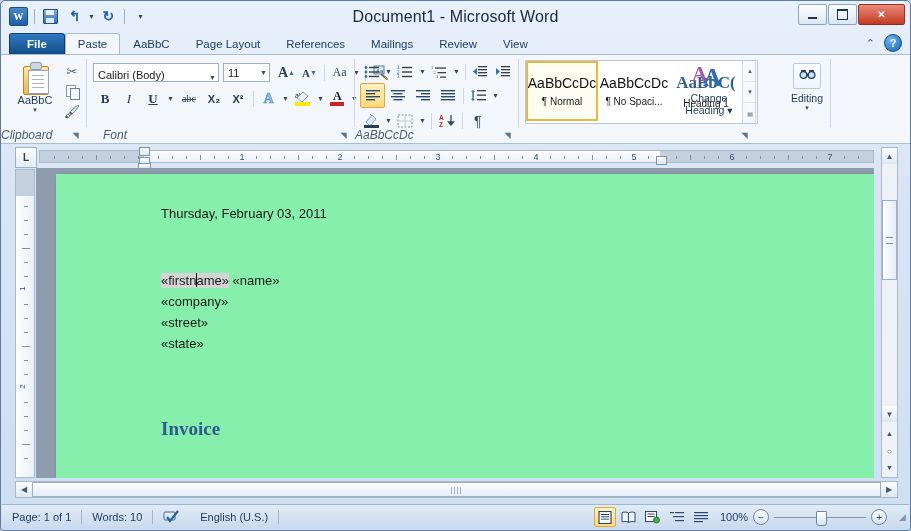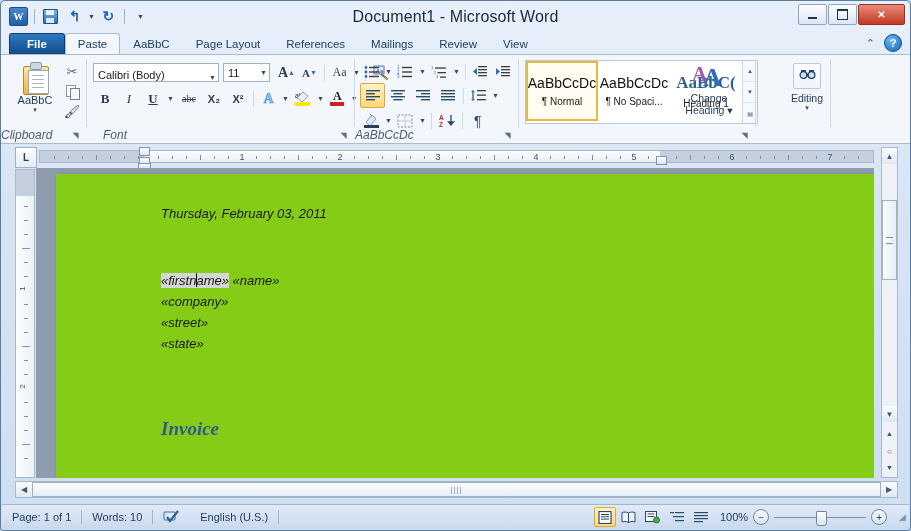--- a/index.html
+++ b/index.html
@@ -125,22 +125,22 @@
              justify-content:center;font-size:10px;font-weight:bold;color:#2a3d54;}
   .ruler-tl,.ruler-br{position:absolute;width:9px;height:7px;background:linear-gradient(180deg,#fdfefe,#dbe5f0);
              border:1px solid #7f94ac;}
   .vruler{position:absolute;left:14px;top:168px;width:20px;bottom:52px;
           background:linear-gradient(90deg,#fdfefe,#eaf0f7);border:1px solid #a8b9cc;box-sizing:border-box;}
   .vrmargin{position:absolute;left:0;right:0;background:#c4d0de;}
   .vrtick{position:absolute;left:8px;width:4px;height:1px;background:#7b8fa6;}
   .vrnum{position:absolute;left:4px;font-size:8px;color:#35506e;transform:rotate(-90deg);}
 
   .canvas{position:absolute;left:35px;right:36px;top:167px;bottom:52px;background:#8e9cad;overflow:hidden;}
-  .page{position:absolute;left:20px;top:6px;width:100%;height:320px;background:#84cc16;
-        box-shadow:2px 2px 4px rgba(0,0,0,.35);font-style:italic;}
+  .page{position:absolute;left:20px;top:6px;width:100%;height:320px;background:#86efac;
+        box-shadow:2px 2px 4px rgba(0,0,0,.35);}
   .doctext{position:absolute;left:105px;top:29px;right:20px;font-family:"Liberation Sans",sans-serif;
            font-size:13px;color:#1a1a1a;line-height:21px;}
   .mfield{background:#d4d4d4;}
   .caret{display:inline-block;width:1px;height:14px;background:#000;vertical-align:-2px;margin:0 -0.5px;}
   .invoice{position:absolute;left:105px;top:244px;font-family:"Liberation Serif",serif;font-size:19px;
            font-weight:bold;color:#2e5a8e;}
 
   .vscroll{position:absolute;right:12px;top:146px;bottom:52px;width:17px;
            background:#eef2f7;border:1px solid #a8b9cc;box-sizing:border-box;}
   .sbtn{width:15px;height:16px;display:flex;align-items:center;justify-content:center;font-size:8px;

